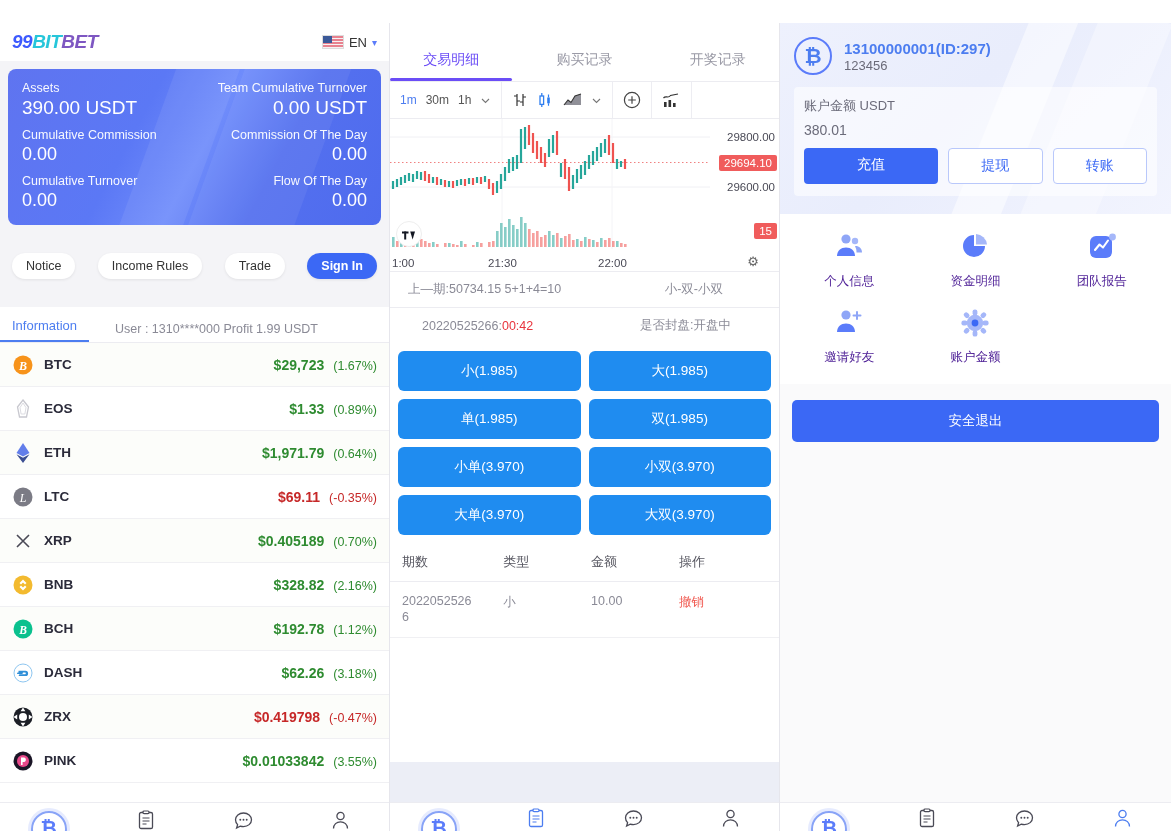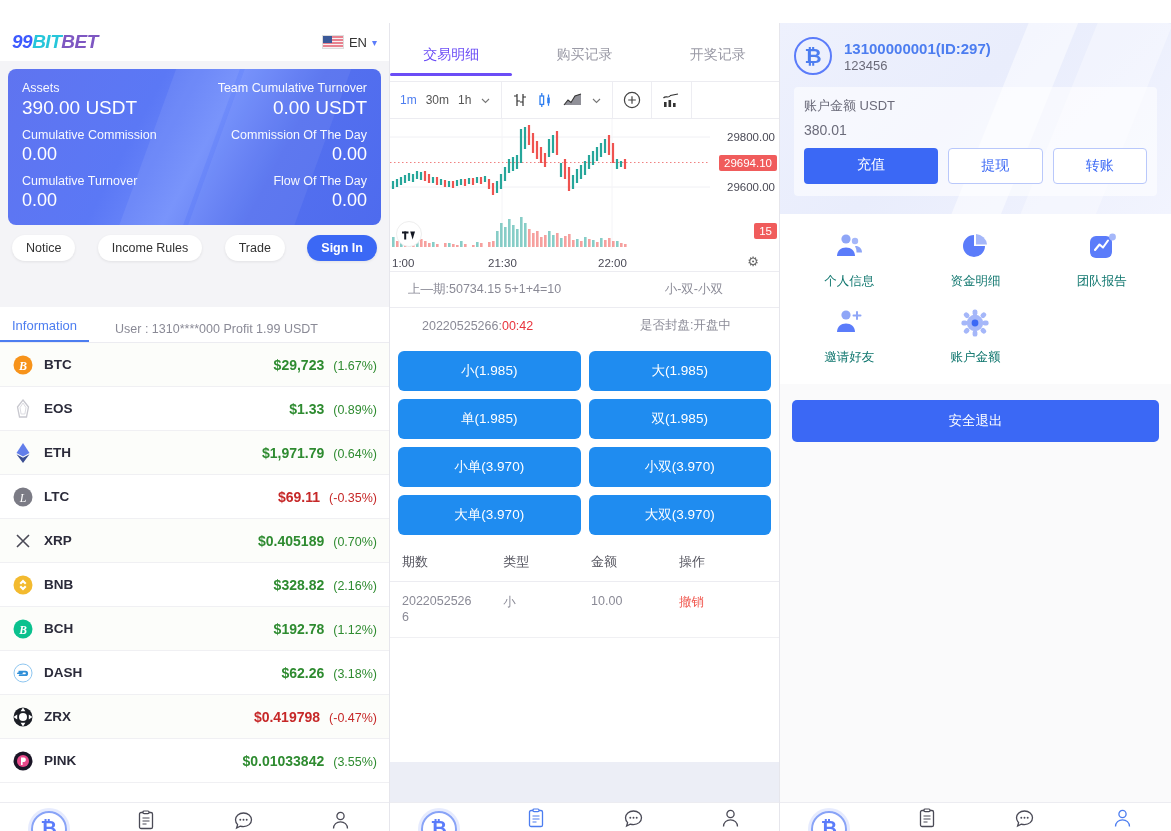--- a/index.html
+++ b/index.html
@@ -43,21 +43,21 @@
   .asset-card:before{
     content:""; position:absolute; top:-40px; left:200px; width:100px; height:300px;
     background:rgba(255,255,255,0.06); transform:rotate(20deg);
   }
   .ac-row { display:flex; justify-content:space-between; position:relative; z-index:2;}
   .ac-label { font-size:12.5px; opacity:0.95; }
   .ac-val { font-size:19px; font-weight:300; margin-top:2px; margin-bottom:9px;}
   .ac-val.sm { font-size:18px; }
   .ac-col-r { text-align:right; }
 
-  .pills { display:flex; align-items:center; justify-content:space-between; padding: 10px 4px 9px 4px;}
+  .pills { display:flex; align-items:center; justify-content:space-between; padding: 28px 4px 9px 4px;}
   .pill {
     background:#fff; border-radius:16px; padding:6px 14px; font-size:12.5px; color:#333;
     box-shadow:0 1px 3px rgba(0,0,0,0.08); white-space:nowrap;
   }
   .pill.primary { background:#3b68f5; color:#fff; font-weight:600; }
 
   .info-bar { display:flex; align-items:center; background:#fff; padding: 8px 0 0 0; }
   .info-tab { font-size:13px; color:#4c7df0; padding: 3px 12px 7px 12px; border-bottom:2px solid #4c7df0;}
   .info-user { font-size:12.5px; color:#8a8a96; margin-left: 26px; }
   .info-line { height:1px; background:#ececf1; }
@@ -81,21 +81,21 @@
     border-top:1px solid #ececf1; display:flex; align-items:center;
   }
   .bn-item { flex:1; display:flex; flex-direction:column; align-items:center; justify-content:center; gap:1px; }
   .bn-label { font-size:11.5px; color:#4a4a56; }
   .bn-item.active .bn-label { color:#4c7df0; }
   .bn-logo { width:36px; height:36px; border-radius:50%; border:2px solid #88a3f7;
     display:flex;align-items:center;justify-content:center; color:#5b7cfa; font-size:20px; font-weight:bold;
     box-shadow:0 0 0 3px rgba(140,165,250,0.22);}
 
   
-  .m-tabs { display:flex; height:58px; align-items:center; padding-top:18px; background:#fff;gap:11px;}
+  .m-tabs { display:flex; height:58px; align-items:flex-end; padding-top:18px; background:#fff;gap:11px;}
   .m-tab { flex:1; text-align:center; font-size:14px; color:#9a9aa6; position:relative; padding-bottom:12px;}
   .m-tab.active { color:#6b4df6; }
   .m-tab.active:after{ content:""; position:absolute; left:50%; transform:translateX(-50%); bottom:0; width:122px; height:3px; background:#6b4df6; border-radius:2px;}
   .m-sep { height:1px; background:#ececf1;}
 
   .chart-toolbar { display:flex; align-items:center; height:36px; font-size:12px; color:#555;}
   .tb-group { display:flex; align-items:center; gap:9px; padding:0 10px; height:100%; border-right:1px solid #ededf2;}
   .tb-item { cursor:default; }
   .tb-item.act { color:#4c7df0; }
   .tb-ic { display:flex; align-items:center; }
@@ -138,21 +138,21 @@
   .r-balcard { background:rgba(255,255,255,0.58); border-radius:4px; padding:10px 10px 12px 10px; position:relative; z-index:2;}
   .r-ballabel { font-size:13px; color:#6b6b7a; }
   .r-balval { font-size:14px; color:#6b6b7a; margin:7px 0 10px 0;}
   .r-actions { display:flex; gap:10px; }
   .r-btn { flex:1; text-align:center; font-size:14px; padding:8px 0; border-radius:4px; }
   .r-btn.fill { background:#3b68f5; color:#fff; flex:1.45;}
   .r-btn.out { background:#fff; color:#3b68f5; border:1px solid #b9c8fb;}
 
   .r-grid { background:#fff; padding:18px 6px 18px 6px; display:grid; grid-template-columns:repeat(3,1fr); row-gap:18px;}
   .r-cell { display:flex; flex-direction:column; align-items:center; gap:7px;}
-  .r-cell-label { font-size:12.5px; color:#0f766e; }
+  .r-cell-label { font-size:12.5px; color:#4c1d95; }
 
   .r-logout-wrap { padding:16px 12px; background:#fafafb;}
   .r-logout { background:#3b68f5; color:#fff; text-align:center; font-size:13.5px; padding:12px 0; border-radius:5px;}
 </style>
 </head>
 <body>
 
 <div class="app">
 
   <div class="panel panel-left">

